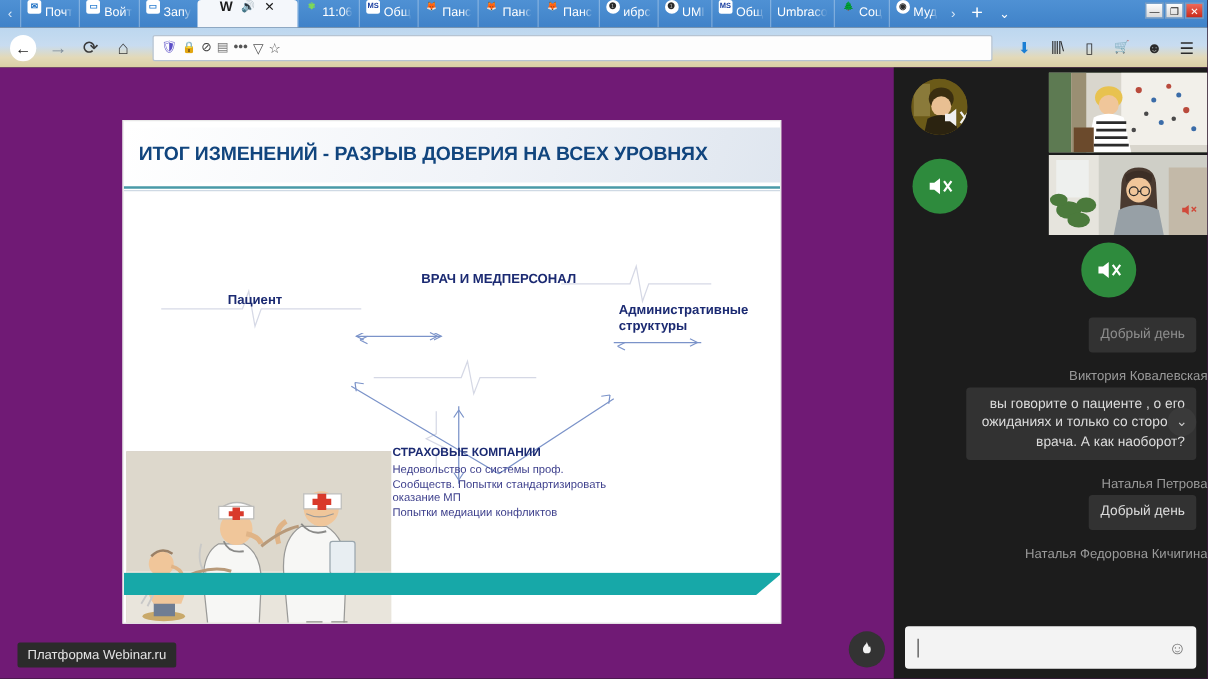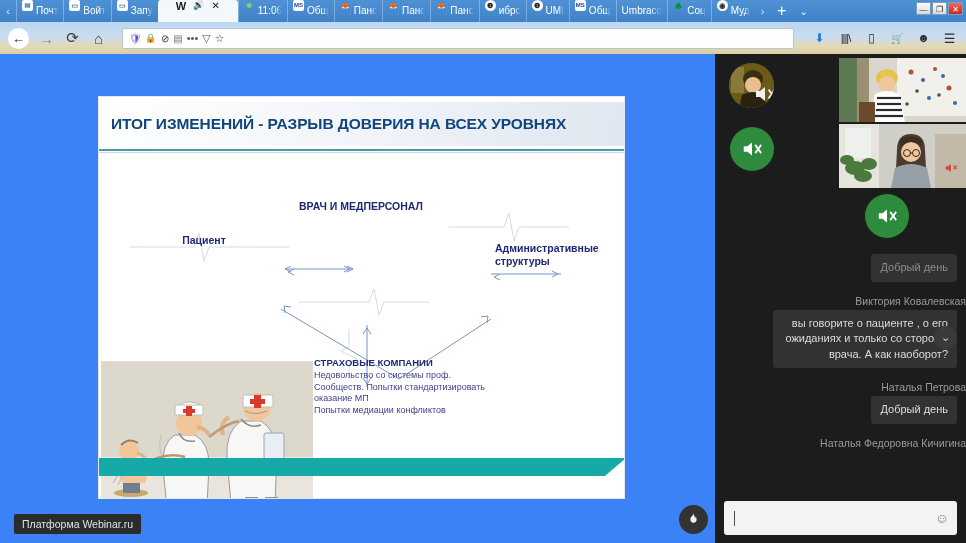--- a/index.html
+++ b/index.html
@@ -107,21 +107,21 @@
   .urlbar .reader { color: #7a7a7a; font-size: 10px; }
   .urlbar .url { flex: 1 1 auto; white-space: nowrap; overflow: hidden; }
   .urlbar .url b { color: #111111; font-weight: bold; }
   .urlbar .dots, .urlbar .pocket, .urlbar .star { color: #555; font-size: 11px; }
   .navicon { font-size: 12px; color: #2b2b2b; width: 17px; text-align: center; }
   .navicon.dl { color: #1b7fd4; }
 
   
   .page {
     position: absolute; left: 0; top: 54px; width: 966px; height: 489px;
-    background: #3b82f6;
+    background: #701a75;
   }
 
   
   .slide {
     position: absolute; left: 98px; top: 42px; width: 527px; height: 403px;
     background: #ffffff;
     border: 1px solid #e8e8e8;
     overflow: hidden;
   }
   .slide-titlebar {
@@ -148,21 +148,21 @@
     clip-path: polygon(0 0, 100% 0, 96% 100%, 0 100%);
   }
 
   .col { position: absolute; color: #3b3d8f; }
   .col h4 {
     font-size: 10.5px; font-weight: bold; color: #1b2a72; margin-bottom: 2px;
   }
   .col p { font-size: 9px; line-height: 11.6px; color: #3d3f8c; }
 
   .col-patient { left: 22px; top: 137px; width: 166px; text-align: center; }
-  .col-doctor  { left: 200px; top: 103px; width: 200px; }
+  .col-doctor  { left: 200px; top: 120px; width: 200px; text-align: center; }
   .col-admin   { left: 396px; top: 145px; width: 130px; text-align: left; }
   .col-admin h4 { font-size: 10.5px; line-height: 12.5px; text-align: left; }
   .col-insurance { left: 215px; top: 260px; width: 175px; text-align: left; }
   .col-insurance h4 { font-size: 9.5px; }
 
   .cartoon {
     position: absolute; left: 2px; top: 264px; width: 212px; height: 152px;
     background: linear-gradient(#cdc8bd, #e8e3d8 40%, #dcd6c9);
     overflow: hidden;
   }

